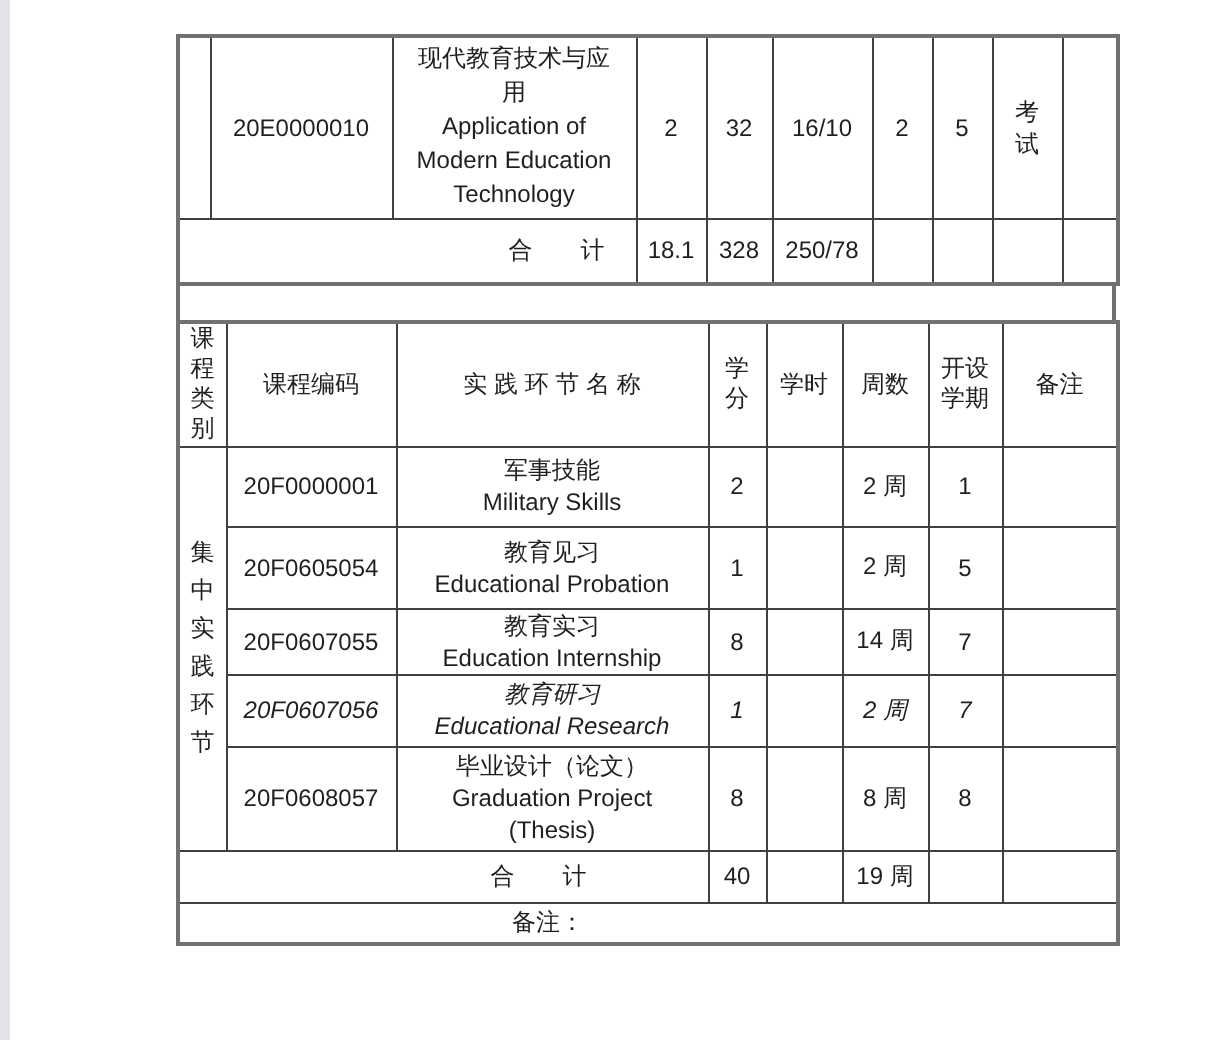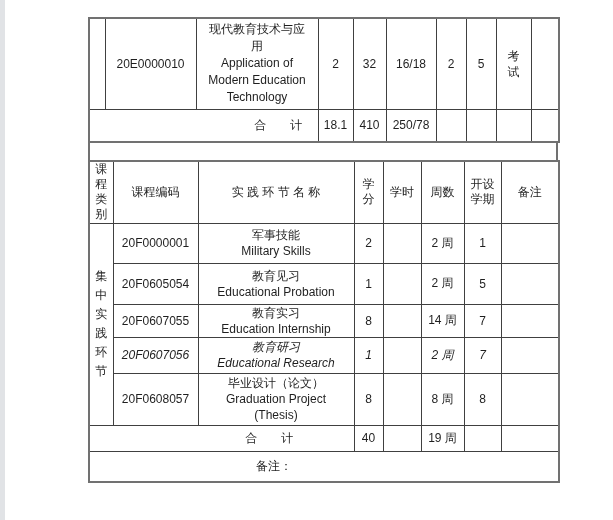--- a/index.html
+++ b/index.html
@@ -22,21 +22,21 @@
   .hdr2{line-height:15px;}
   tr.t1-course{height:91px;}
   tr.t1-total{height:33px;}
   tr.t2-head{height:62px;}
   tr.t2-r1{height:40px;}
   tr.t2-r2{height:41px;}
   tr.t2-r3{height:33px;}
   tr.t2-r4{height:36px;font-style:italic;}
   tr.t2-r5{height:52px;}
   tr.t2-total{height:26px;}
-  tr.t2-remark{height:31px;}
+  tr.t2-remark{height:21px;}
   .total-label-1{text-align:center;padding-left:149px;}
   .total-label-2{text-align:center;padding-left:95px;}
   .remark-cell{text-align:center;padding-right:100px;}
   .gap-row{width:470px;height:17px;box-sizing:border-box;
            border-left:2px solid #717171;border-right:2px solid #717171;background:#ffffff;}
 </style>
 </head>
 <body>
 
 <div class="edge-strip"></div>
@@ -60,31 +60,31 @@
         <tr class="t1-course">
       <td></td>
       <td>20E0000010</td>
       <td class="pre name-cell">现代教育技术与应
 用
 Application of
 Modern Education
 Technology</td>
       <td>2</td>
       <td>32</td>
-      <td>16/18</td>
+      <td>16/10</td>
       <td>2</td>
       <td>5</td>
       <td class="pre exam-cell">考
 试</td>
       <td></td>
     </tr>
     <tr class="t1-total">
       <td colspan="3" class="total-label-1">合　　计</td>
       <td>18.1</td>
-      <td>410</td>
+      <td>328</td>
       <td>250/78</td>
       <td></td>
       <td></td>
       <td></td>
       <td></td>
     </tr>
   </tbody>
     </table>
 
   <div class="gap-row"></div>

